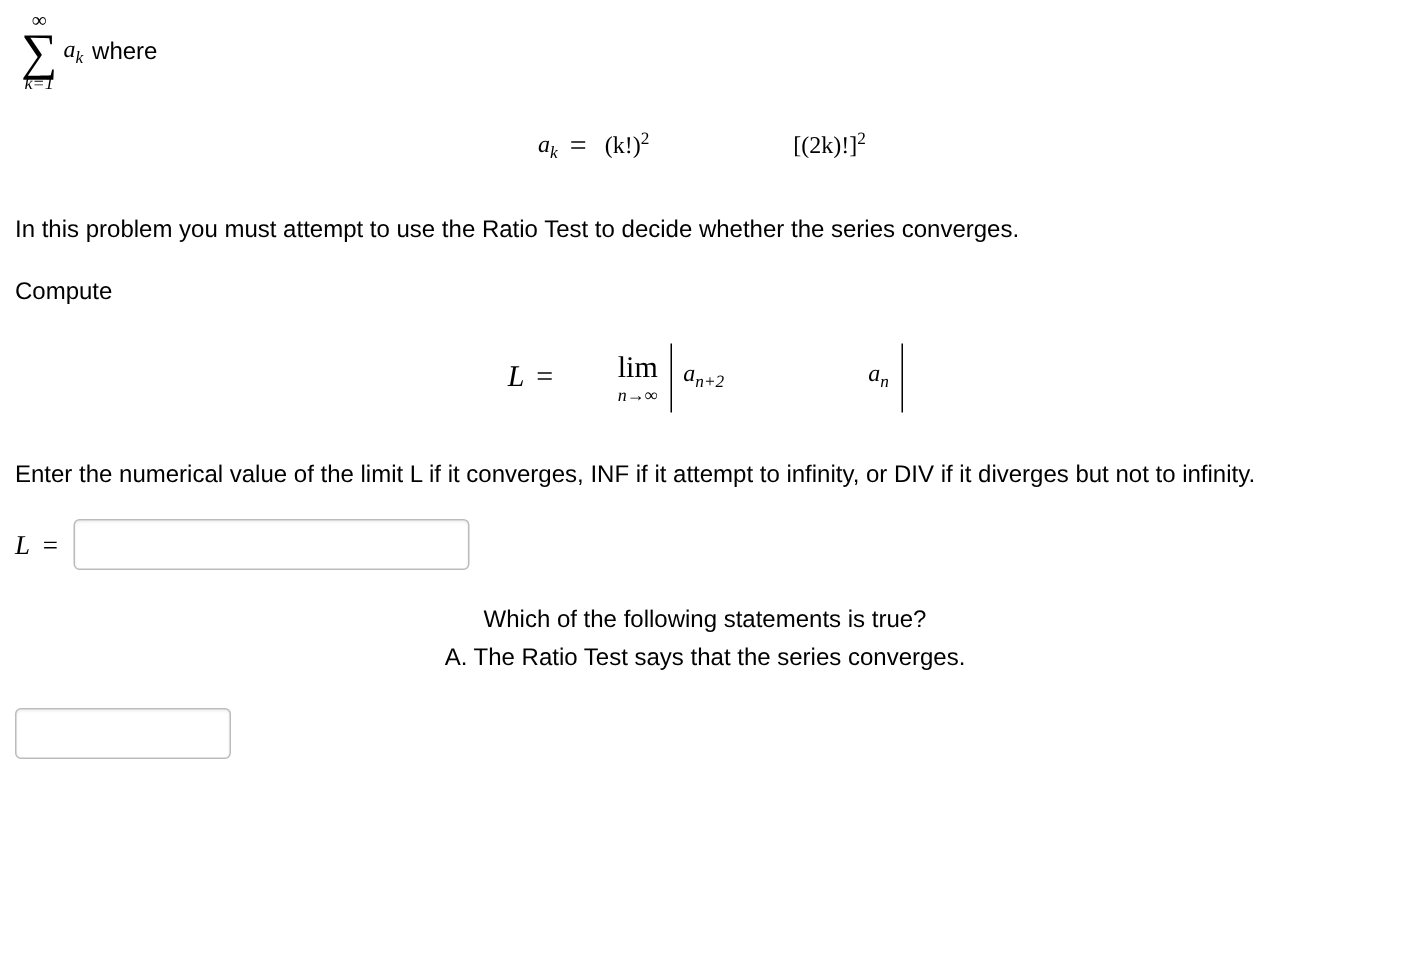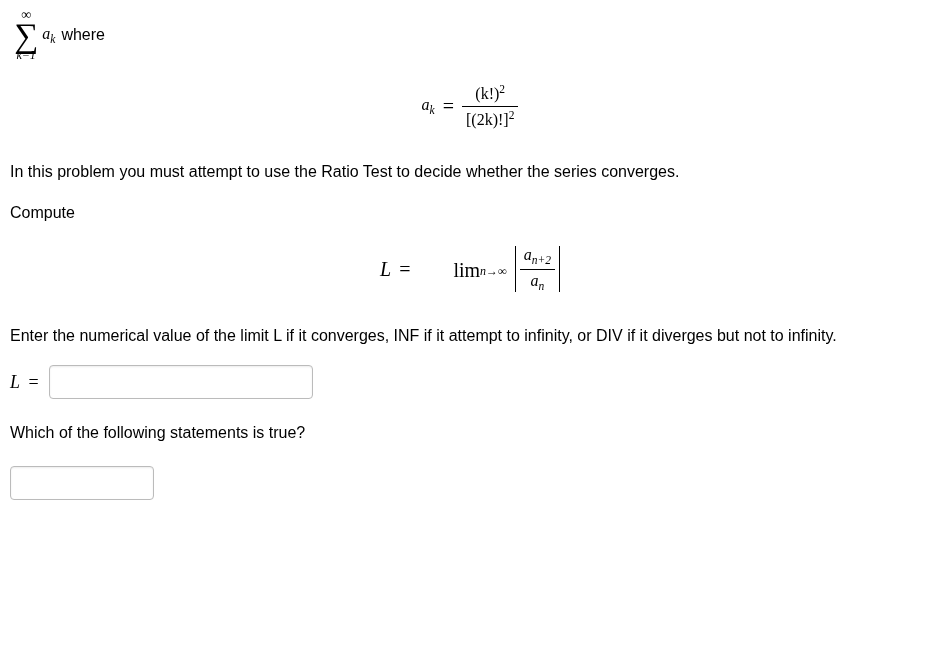--- a/index.html
+++ b/index.html
@@ -22,45 +22,45 @@
   .sigma-block {
     display: inline-flex; flex-direction: column; align-items: center;
     margin: 0 4px; line-height: 1; font-family: "Times New Roman", serif;
   }
   .sigma-top { font-size: 14px; }
   .sigma-sym { font-size: 34px; line-height: 0.8; }
   .sigma-bot { font-size: 12px; font-style: italic;}
   .disp { text-align: center; margin: 22px auto 30px auto; }
   .eq-row { display: inline-flex; align-items: center; justify-content: center; gap: 8px; }
   .frac {
-    display: inline-flex; flex-direction: column; align-items: center;
-    font-family: "Times New Roman", serif; line-height: 1.15;
+    display: inline-flex; flex-direction: row; align-items: flex-end;
+    font-family: "Times New Roman", serif; line-height: 1.15; gap: 44px;
   }
   .frac .num, .frac .den { padding: 0 4px; }
   .frac .bar { border-top: 1.2px solid #000; align-self: stretch; margin: 2px 0; }
   .lim {
-    display: inline-flex; flex-direction: row; align-items: center;
+    display: inline-flex; flex-direction: column; align-items: center;
     font-family: "Times New Roman", serif; line-height:1;margin-left:35px;
   }
   .lim .top { font-size: 20px; }
   .lim .bot { font-size: 12px; font-style: italic; margin-top:2px;}
   .absbar {
     display: inline-block; width: 0; border-left: 1.4px solid #000;
     align-self: stretch; height: 46px;
   }
   input[type="text"] {
     border: 1px solid #bbb; border-radius: 4px;
     height: 28px; padding: 2px 6px; font-size: 15px;
     box-shadow: inset 0 1px 2px rgba(0,0,0,0.08);
   }
   .w-long { width: 250px; }
   .w-short { width: 130px; }
   .field-row { display:flex; align-items:center; gap:10px; margin: 14px 0 22px 0;}
   .mc-block { margin: 4px 0 22px 0; }
-  .mc-block div { margin: 2px 0; }
+  .mc-block div { margin: 2px 0; text-align: center; }
 </style>
 </head>
 <body>
 
 <div class="para inline-row">
   <span class="sigma-block">
     <span class="sigma-top math-r">∞</span>
     <span class="sigma-sym math-r">∑</span>
     <span class="sigma-bot">k=1</span>
   </span>
@@ -121,17 +121,18 @@
 <div class="field-row">
   <span>
     <span class="math-i" style="font-size:18px;">L</span>
     <span class="math-r" style="font-size:18px; margin-left:4px;">=</span>
   </span>
   <input type="text" class="w-long" style="">
 </div>
 
 <div class="mc-block">
   <div>Which of the following statements is true?</div>
+  <div>A. The Ratio Test says that the series converges.</div>
 </div>
 
 <div class="field-row">
   <input type="text" class="w-short" style="">
 </div>
 
 </body></html>

